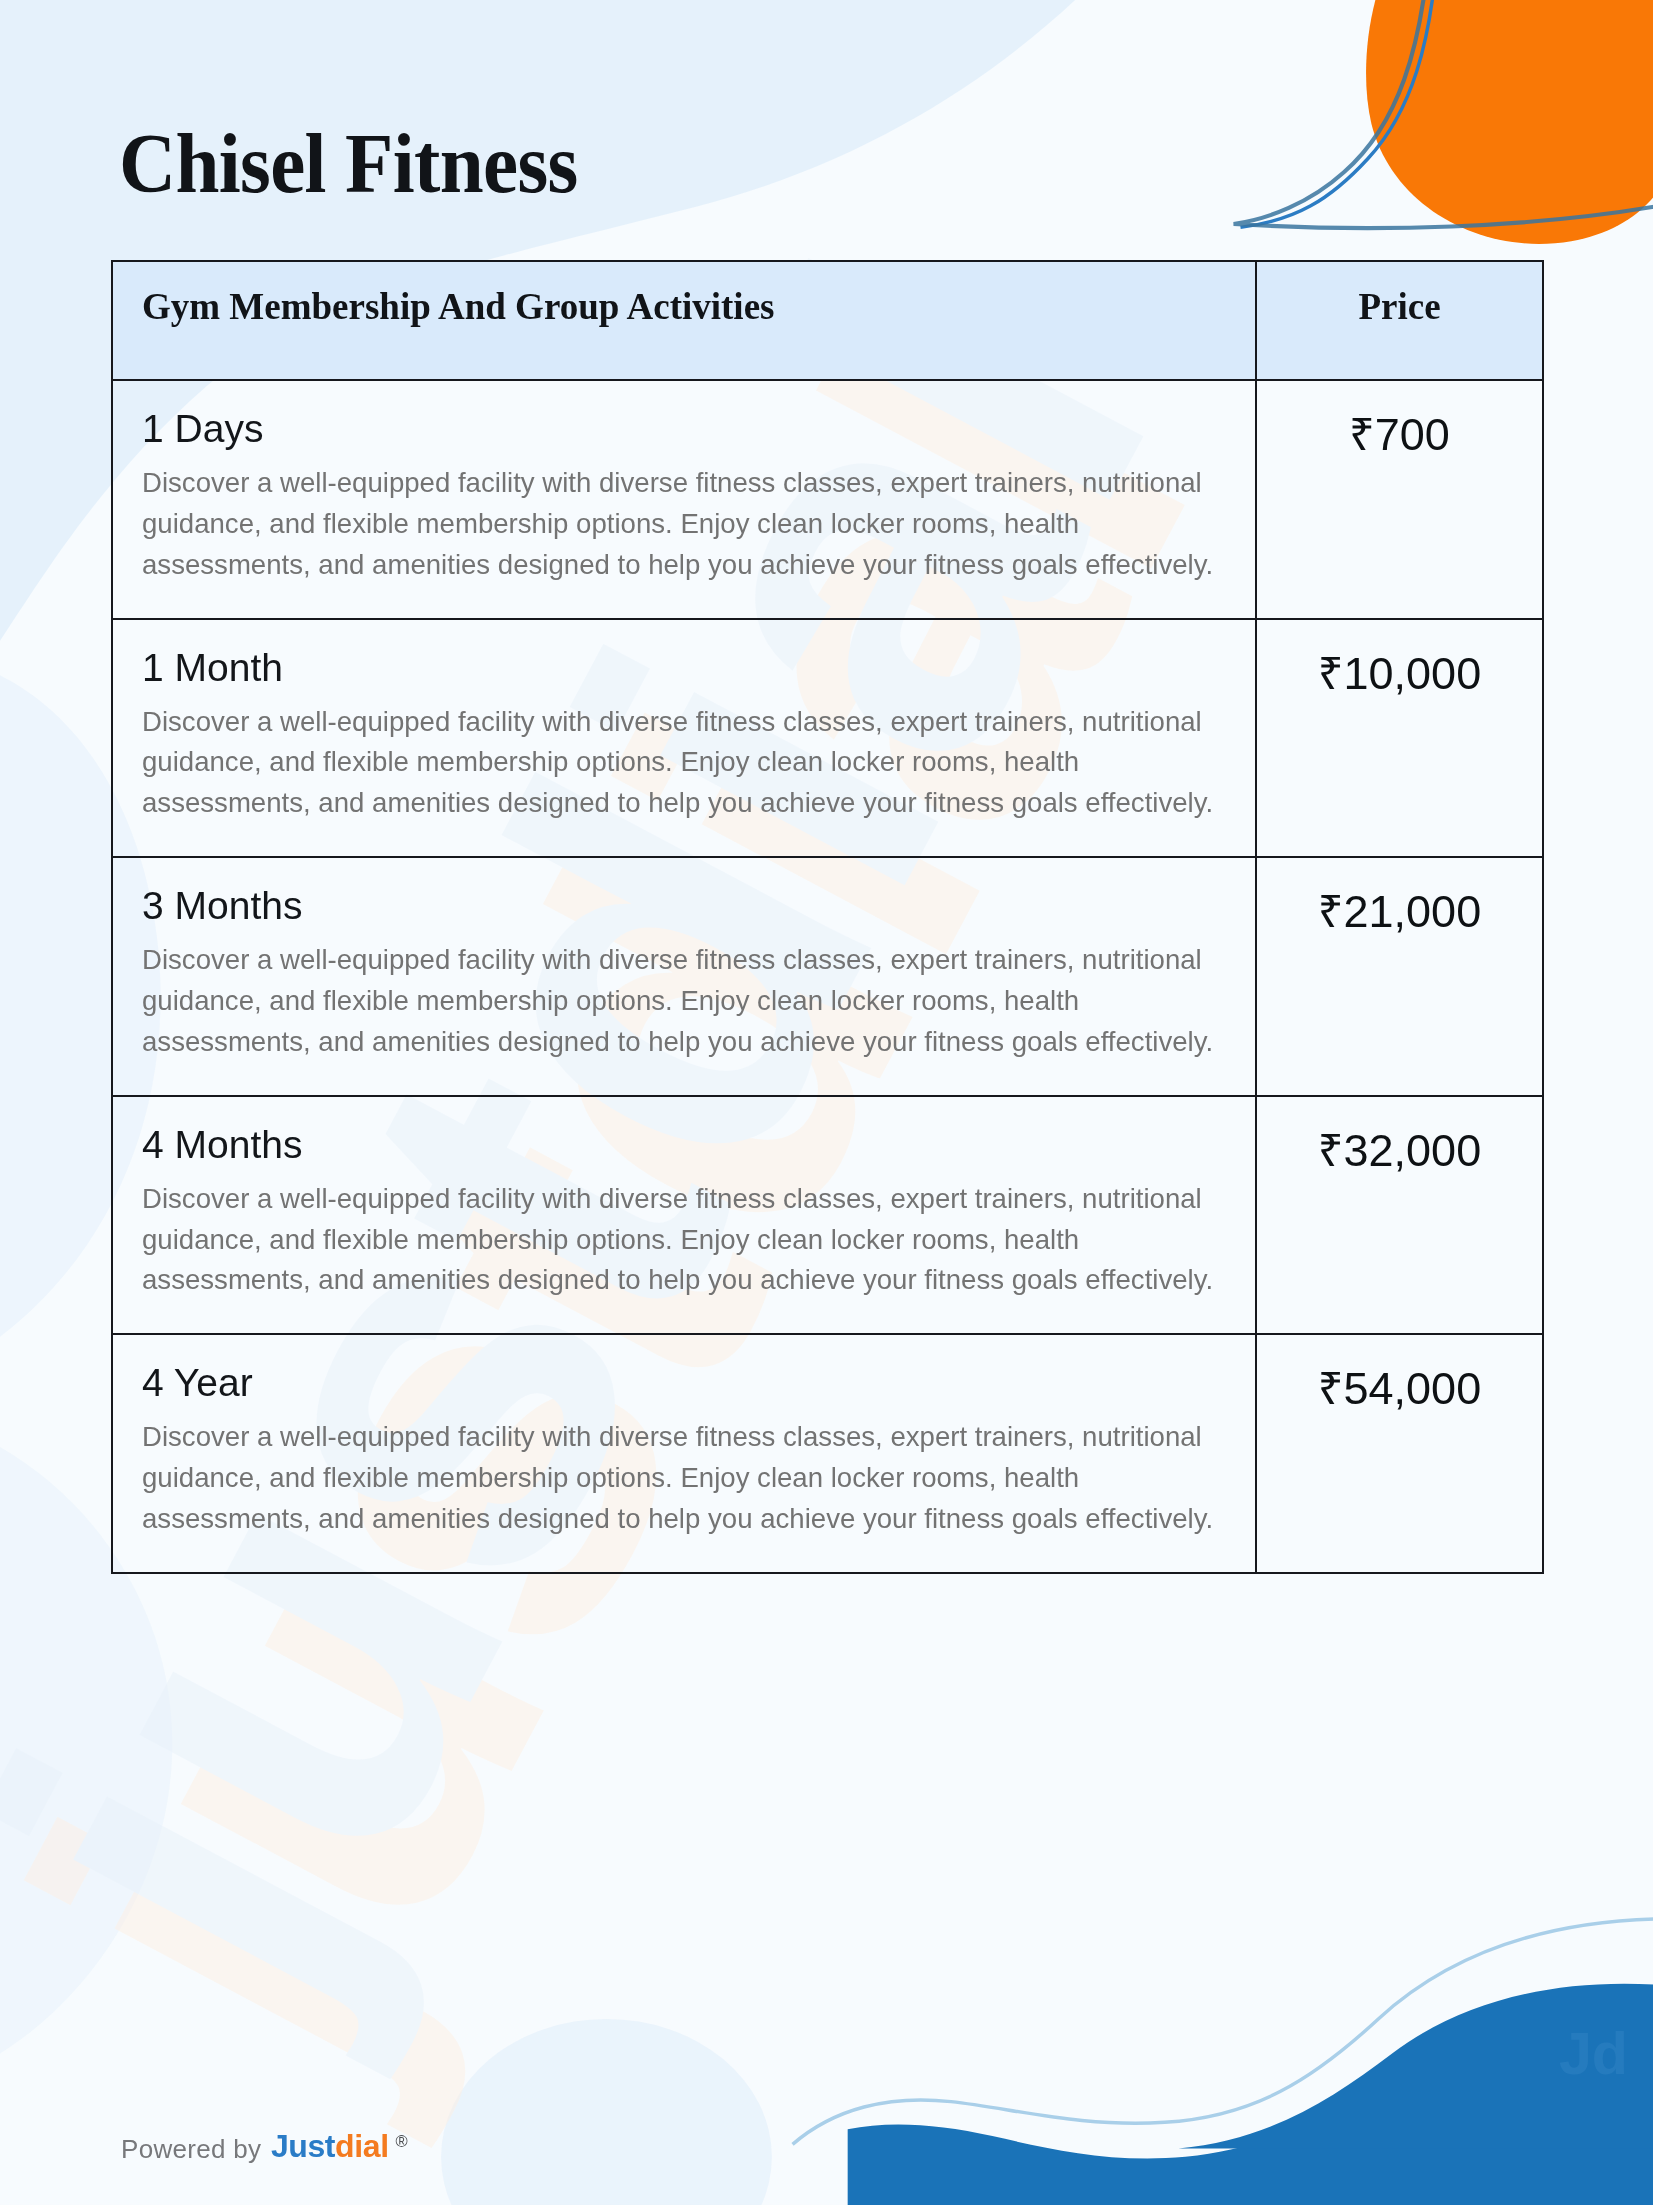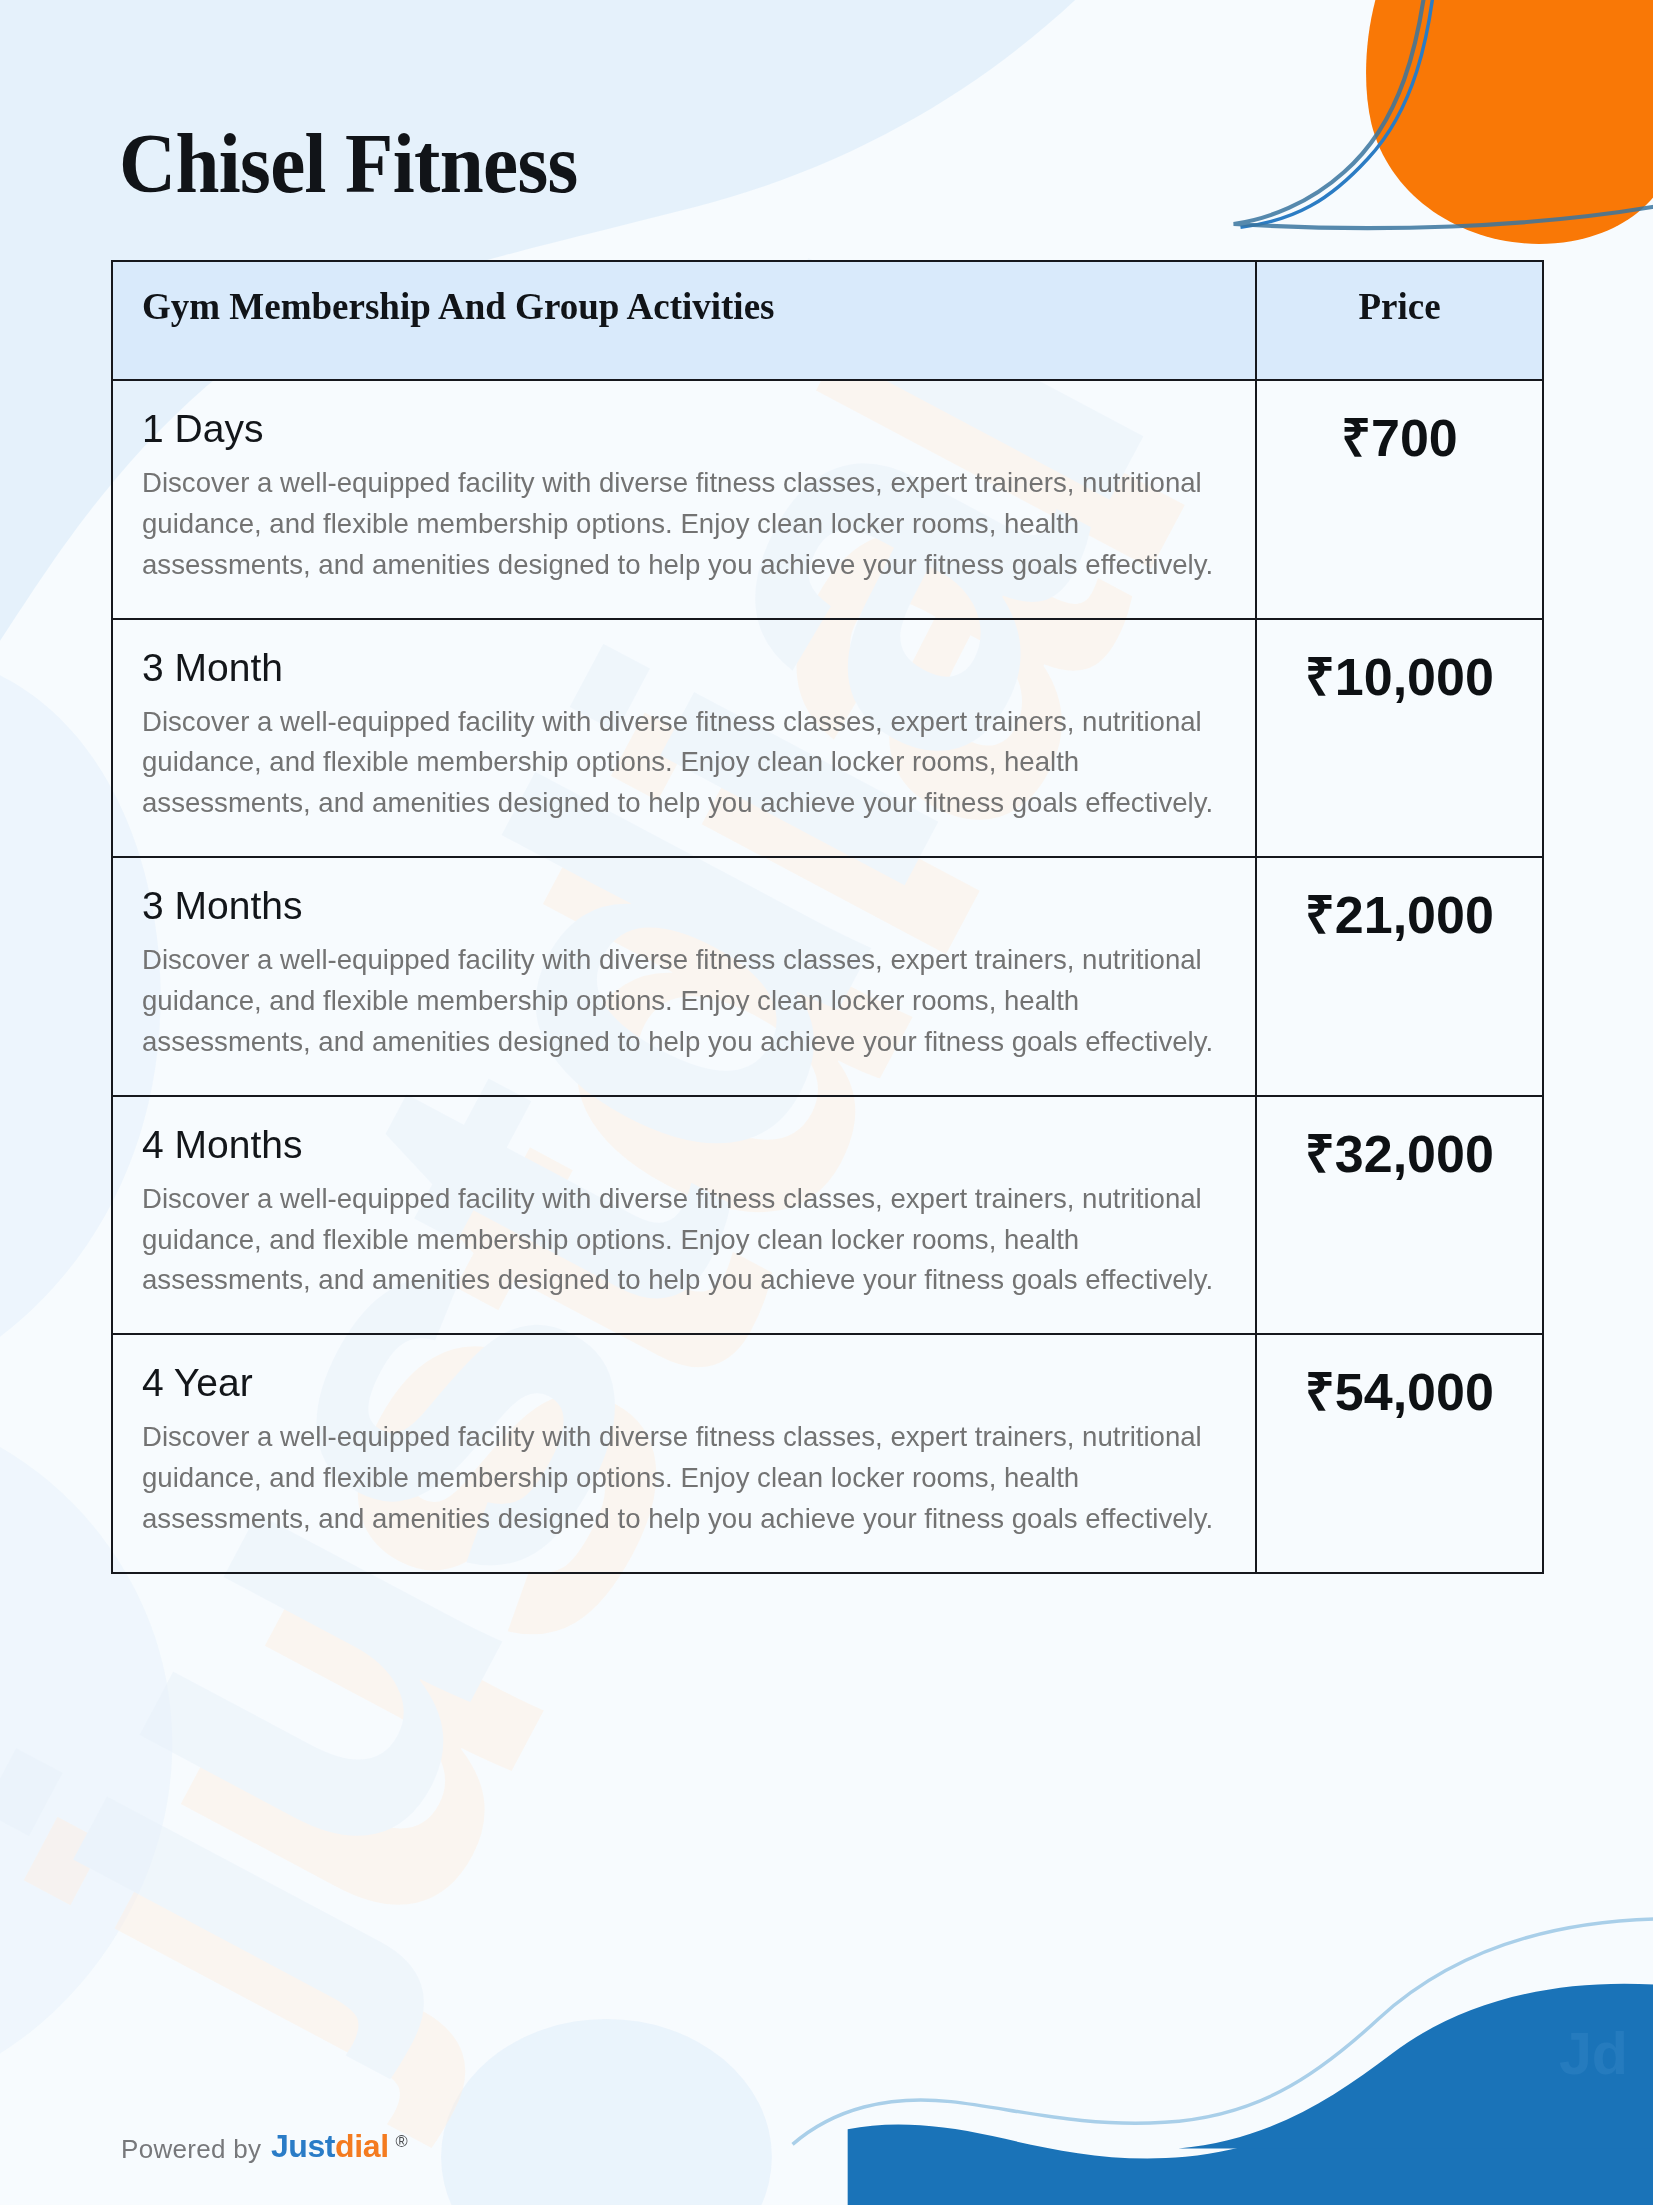--- a/index.html
+++ b/index.html
@@ -110,22 +110,22 @@
     font-family: "Liberation Sans", sans-serif;
     font-weight: 400;
     font-size: 27.6px;
     line-height: 1.48;
     color: #737373;
     max-width: 1082px;
   }
 
   .price-value {
     font-family: "Liberation Sans", sans-serif;
-    font-weight: 700;
-    font-size: 52px;
+    font-weight: 400;
+    font-size: 45px;
     line-height: 1.1;
     color: #0e1114;
     white-space: nowrap;
   }
 
   
   .footer {
     position: absolute;
     left: 121px;
     top: 2128px;
@@ -224,21 +224,21 @@
             <div class="plan-name">1 Days</div>
             <div class="plan-desc">Discover a well-equipped facility with diverse fitness classes, expert trainers, nutritional guidance, and flexible membership options. Enjoy clean locker rooms, health assessments, and amenities designed to help you achieve your fitness goals effectively.</div>
           </td>
           <td class="price-cell">
             <div class="price-value">₹700</div>
           </td>
         </tr>
 
         <tr>
           <td class="desc-cell">
-            <div class="plan-name">3 Month</div>
+            <div class="plan-name">1 Month</div>
             <div class="plan-desc">Discover a well-equipped facility with diverse fitness classes, expert trainers, nutritional guidance, and flexible membership options. Enjoy clean locker rooms, health assessments, and amenities designed to help you achieve your fitness goals effectively.</div>
           </td>
           <td class="price-cell">
             <div class="price-value">₹10,000</div>
           </td>
         </tr>
 
         <tr>
           <td class="desc-cell">
             <div class="plan-name">3 Months</div>

